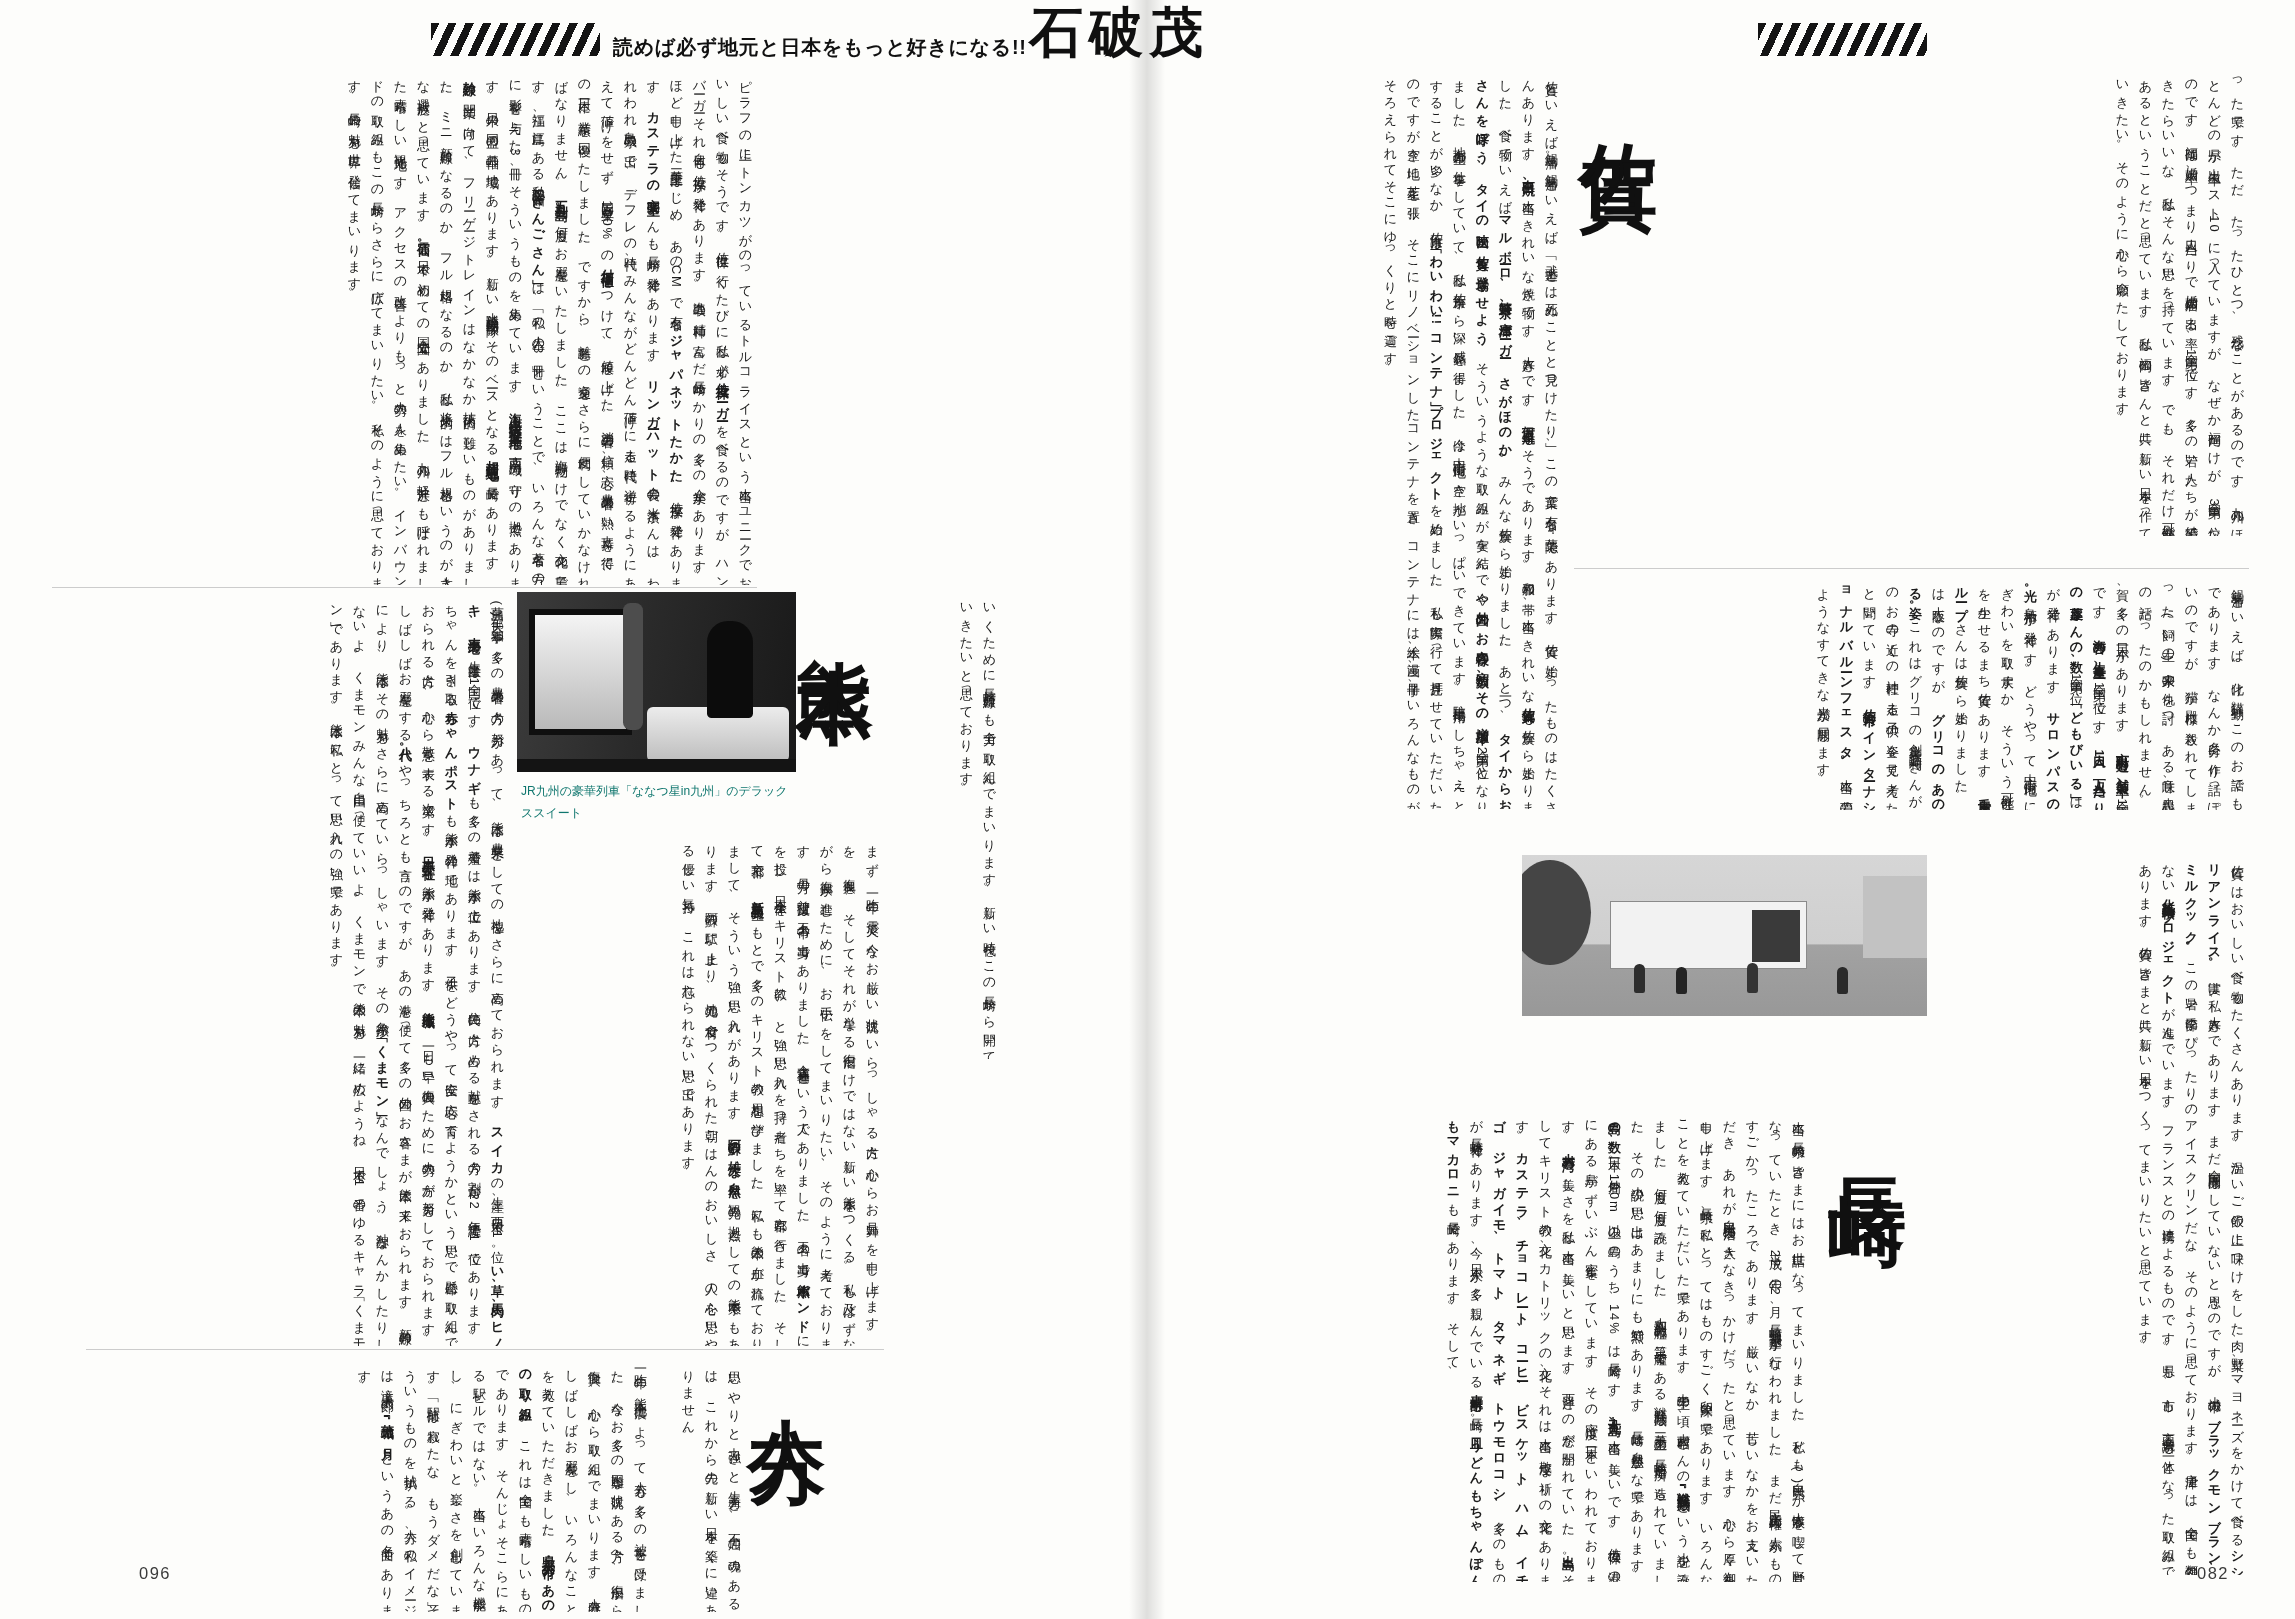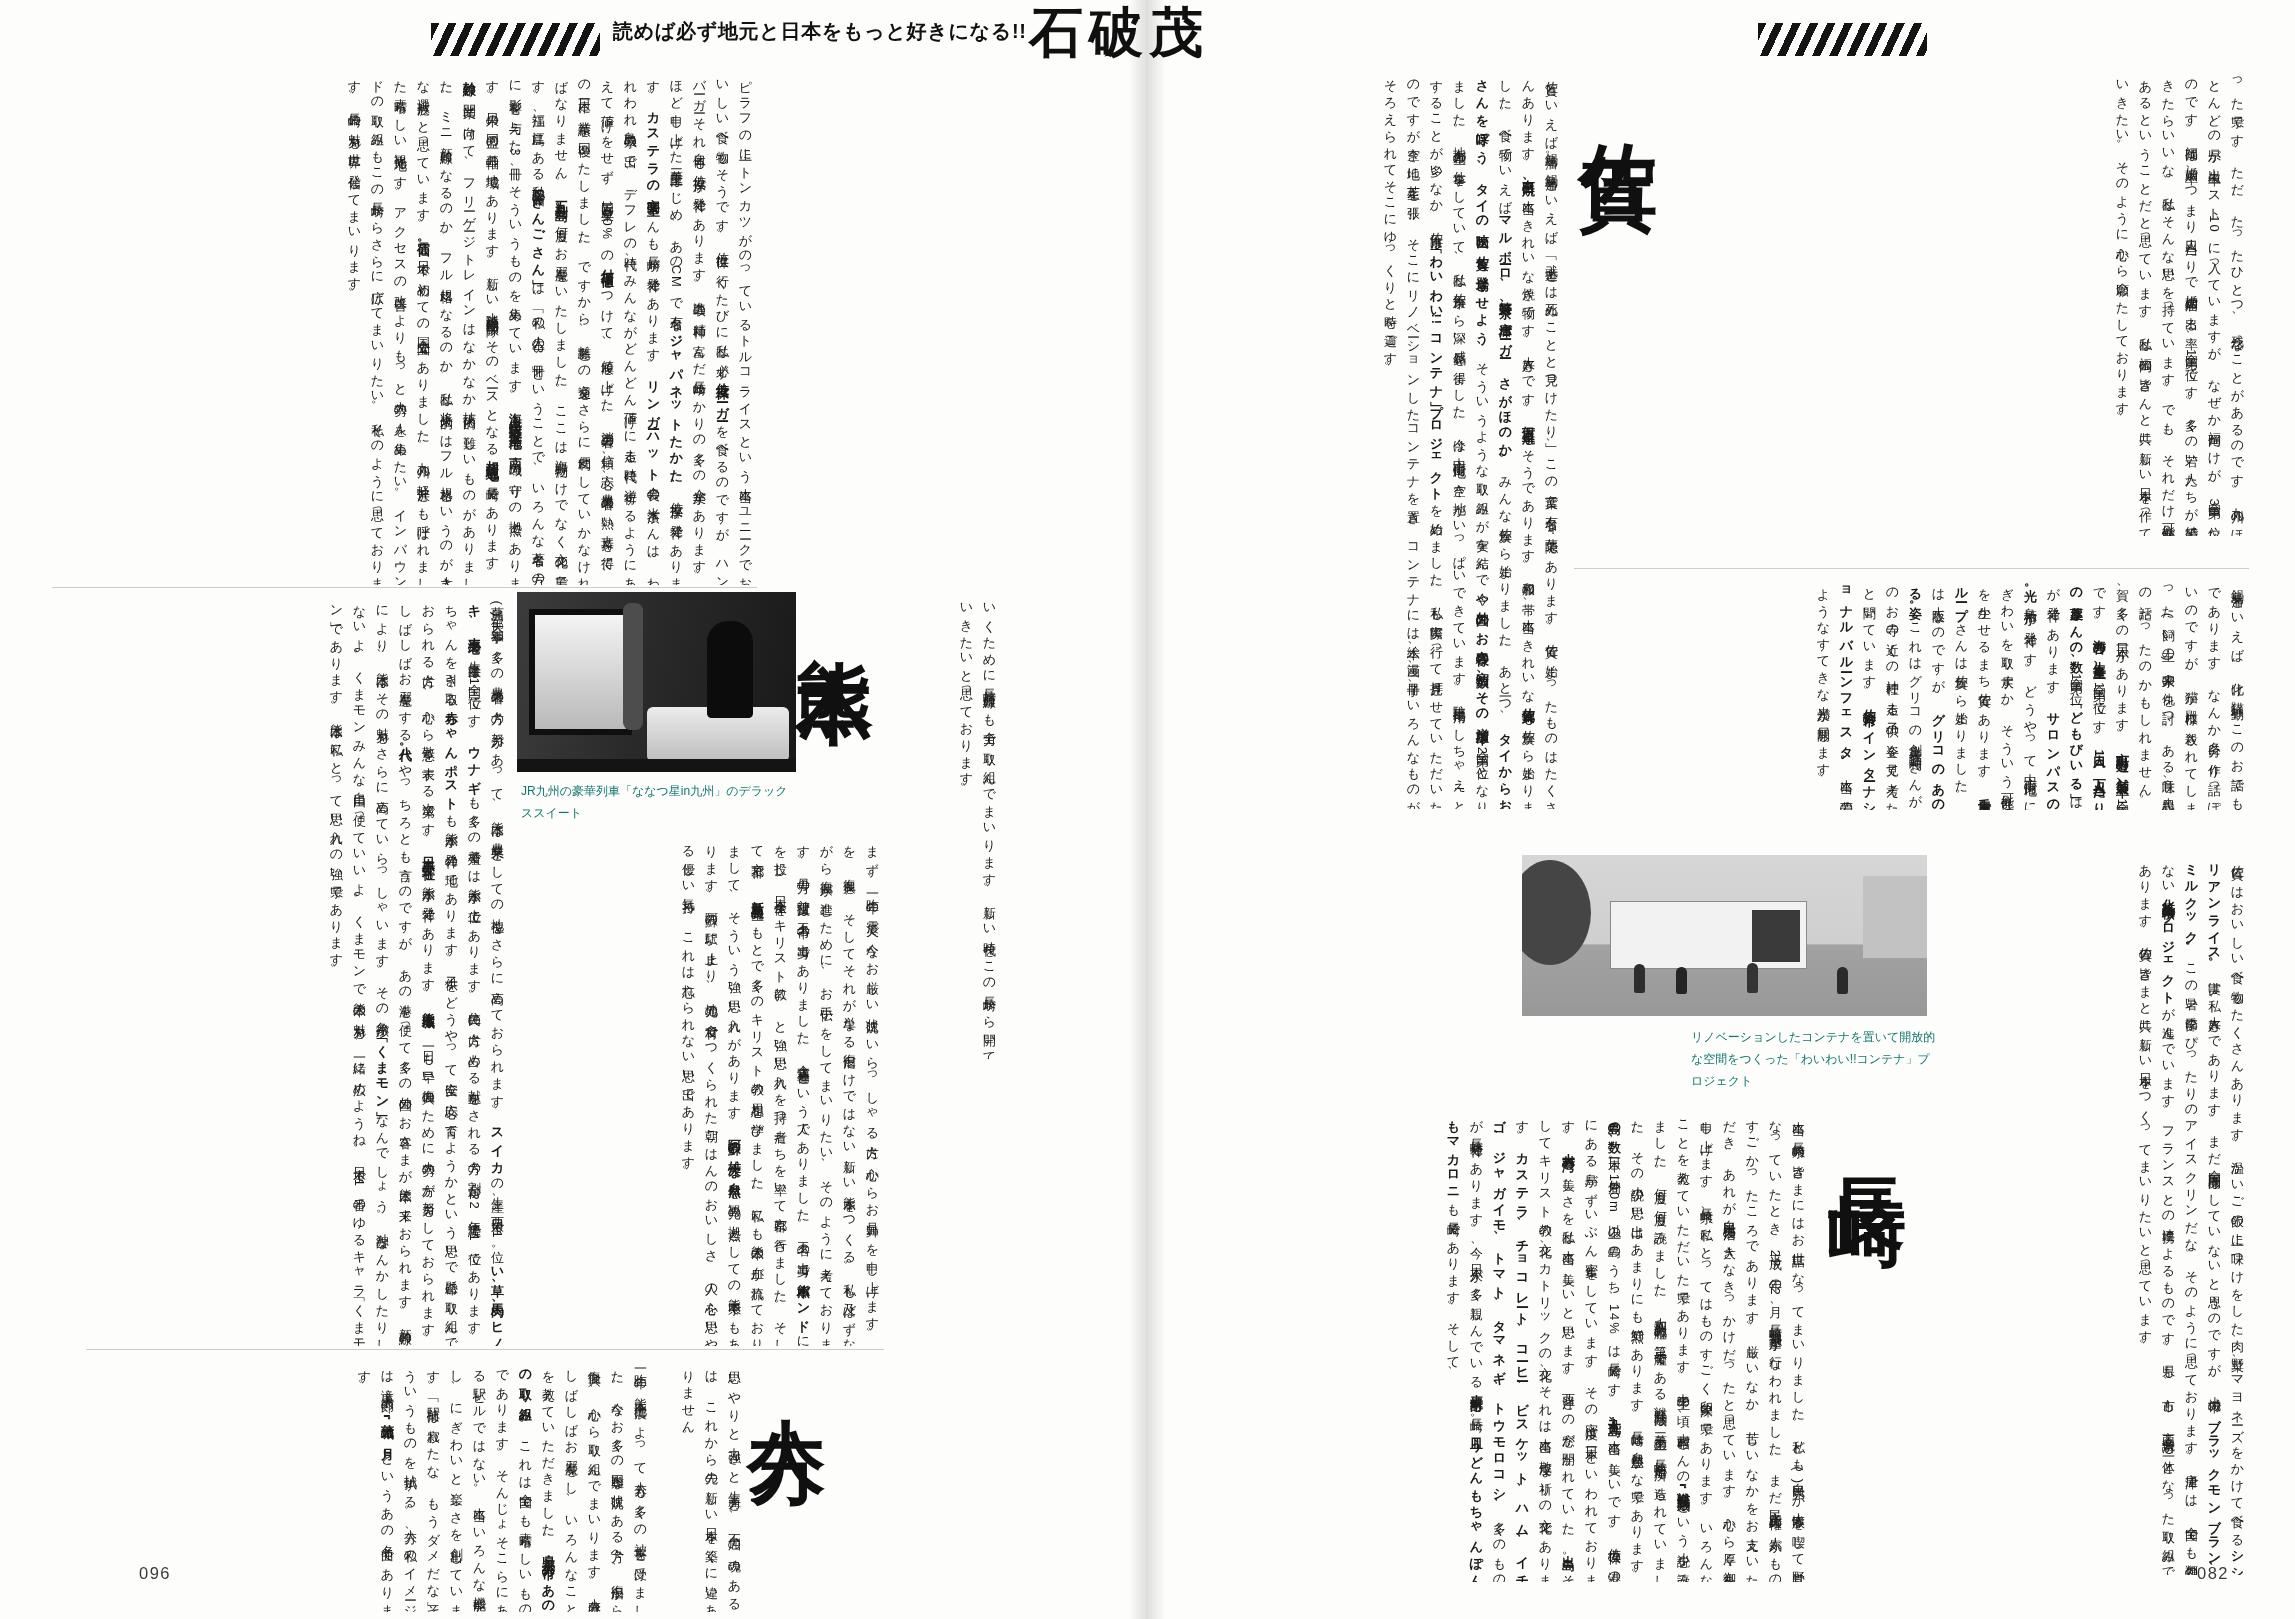--- a/index.html
+++ b/index.html
@@ -35,21 +35,21 @@
     position:absolute;left:1129px;top:0;width:36px;height:1619px;
     background:linear-gradient(90deg,rgba(0,0,0,0) 0%,rgba(0,0,0,0.12) 50%,rgba(0,0,0,0) 100%);
   }
 </style>
 </head>
 <body>
 
 <div class="spread">
 
   <div class="slashes" style="left:431px;top:22.5px;width:169px;"></div>
-  <div class="hdr-tagline" style="left:613px;top:18px;text-align:center;">読めば必ず地元と日本をもっと好きになる!!</div>
+  <div class="hdr-tagline" style="left:613px;top:34px;text-align:center;">読めば必ず地元と日本をもっと好きになる!!</div>
   <div class="hdr-author" style="left:1029px;top:4.5px;">石破茂</div>
   <div class="slashes" style="left:1758px;top:22.5px;width:169px;"></div>
 
   <div class="gutter"></div>
 
   <div class="vtext" style="top:71px;left:2024px;width:225px;height:465px;">
     <span>った県です。ただ、たったひとつ、残念なことがあるのです。九州のほとんどの県が出生率ベスト10に入っていますが、なぜか福岡だけが、全国第30位なのです。福岡は婚姻率、つまり人口当たりで婚姻届の出る率、全国第1位です。多くの若い人たちが結婚できたらいいな、私はそんな思いを持っています。でも、それだけ可能性があるということだと思っています。私は福岡の皆さんと共に新しい日本を作っていきたい。そのように心から念願いたしております。</span>
   </div>
 
   <div class="pref-title" style="left:1580px;top:81px;">佐賀</div>
@@ -67,21 +67,20 @@
     <div style="position:absolute;left:-13.5px;top:4.5px;width:82px;height:105px;background:#454545;border-radius:50%;"></div>
     <div style="position:absolute;right:0;top:21px;width:64px;height:82px;background:#c2c2c2;"></div>
     <div style="position:absolute;left:88px;top:46px;width:195px;height:66px;background:#f2f2f2;border:1.5px solid #8a8a8a;">
       <div style="position:absolute;right:6px;top:7.5px;width:48px;height:52px;background:#3a3a3a;"></div>
     </div>
     <div style="position:absolute;left:112px;top:109px;width:11.2px;height:28.5px;background:#2d2d2d;border-radius:5.2px 5.2px 2.2px 2.2px;"></div>
     <div style="position:absolute;left:154px;top:112px;width:10.5px;height:27px;background:#242424;border-radius:5.2px 5.2px 2.2px 2.2px;"></div>
     <div style="position:absolute;left:225px;top:108px;width:11.2px;height:30px;background:#333333;border-radius:5.2px 5.2px 2.2px 2.2px;"></div>
     <div style="position:absolute;left:315px;top:112px;width:10.5px;height:27px;background:#2a2a2a;border-radius:5.2px 5.2px 2.2px 2.2px;"></div>
   </div>
-  <div class="caption" style="left:1691px;top:1026px;width:247px;">リノベーションしたコンテナを置いて開放的な空間をつくった「わいわい!!コンテナ」プロジェクト</div>
 
   <div class="vtext" style="top:855px;left:1964px;width:285px;height:720px;">
     <span>佐賀にはおいしい食べ物もたくさんあります。温かいご飯の上に味つけをした肉、野菜、マヨネーズをかけて食べる</span><span class="b">シシリアンライス。</span><span>実は私、大好きであります。まだ全国展開はしていないと思うのですが、小城市の</span><span class="b">ブラックモンブラン、ミルクック。</span><span>この暑い季節にぴったりのアイスクリンだな。そのように思っております。唐津では、全国でも類例のない</span><span class="b">化粧品集積プロジェクト</span><span>が進んでいます。フランスとの連携によるものです。県も、市も、商工会議所も一体となった取り組みであります。佐賀の皆さまと共に新しい日本をつくってまいりたいと思っています。</span>
   </div>
 
   <div class="pref-title" style="left:1829px;top:1116px;">長崎</div>
 
   <div class="vtext" style="top:1111px;left:1158px;width:652px;height:471px;">
     <span>本当に長崎県の皆さまにはお世話になってまいりました。私ども(自民党)が大惨敗を喫して野党になっていたとき、平成22年の2月、長崎県知事選挙が行なわれました。まだ民主党政権の人気がものすごかったころであります。厳しいなか、苦しいなかをお支えいただき、あれが自民党復活の大きなきっかけだったと思っています。心から厚く御礼を申し上げます。長崎県、私にとってはものすごく印象深い県であります。いろんなことを教えていただいた県であります。中学生の頃、吉村昭さんの</span><span class="b">『戦艦武蔵』</span><span>という小説を読みました。何度も何度も読みました。大和型戦艦の第二番艦である戦艦武蔵は三菱重工の長崎造船所で造られていました。その小説の思い出はあまりにも鮮烈であります。長崎は自然豊かな県であります。</span><span class="b">島の数、</span><span>日本一。外周100m以上の島のうち、14%は長崎です。</span><span class="b">九十九島、</span><span>本当に美しいです。佐世保の港の外にある島がずいぶん密集をしています。その密度は日本一といわれております。</span><span class="b">大村湾</span><span>の美しさを私は本当に美しいと思います。西洋との窓が開かれていた、</span><span class="b">出島</span><span>。そしてキリスト教の文化、カトリックの文化、それは本当に敬虔な祈りの文化であります。</span><span class="b">カステラ、チョコレート、コーヒー、ビスケット、ハム、イチゴ、ジャガイモ、トマト、タマネギ、トウモロコシ、</span><span>多くのものが長崎発祥であります。今、日本人が多く親しんでいる</span><span class="b">麦焼酎</span><span>も長崎。</span><span class="b">皿うどんもちゃんぽんもマカロニ</span><span>も長崎であります。そして、</span>
   </div>

